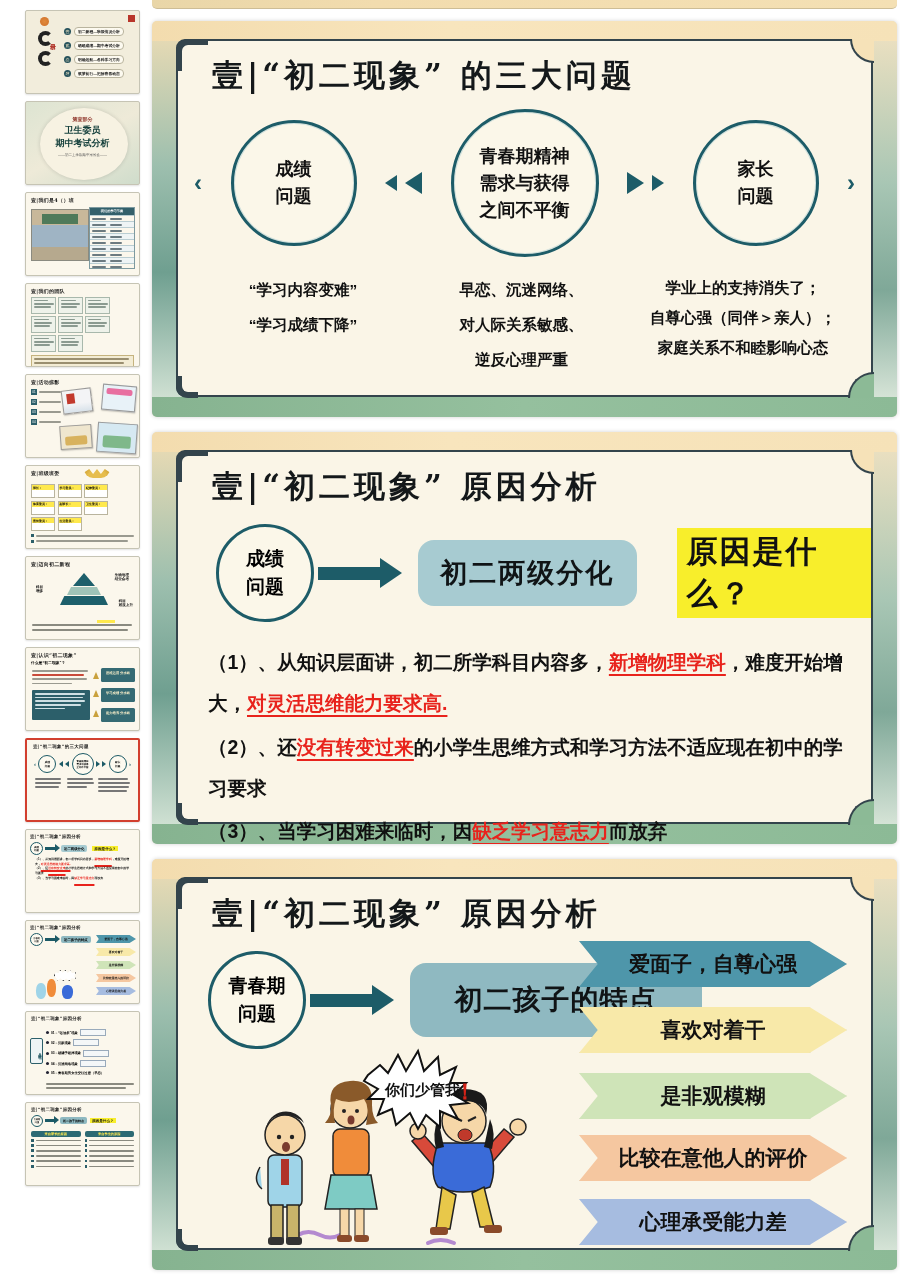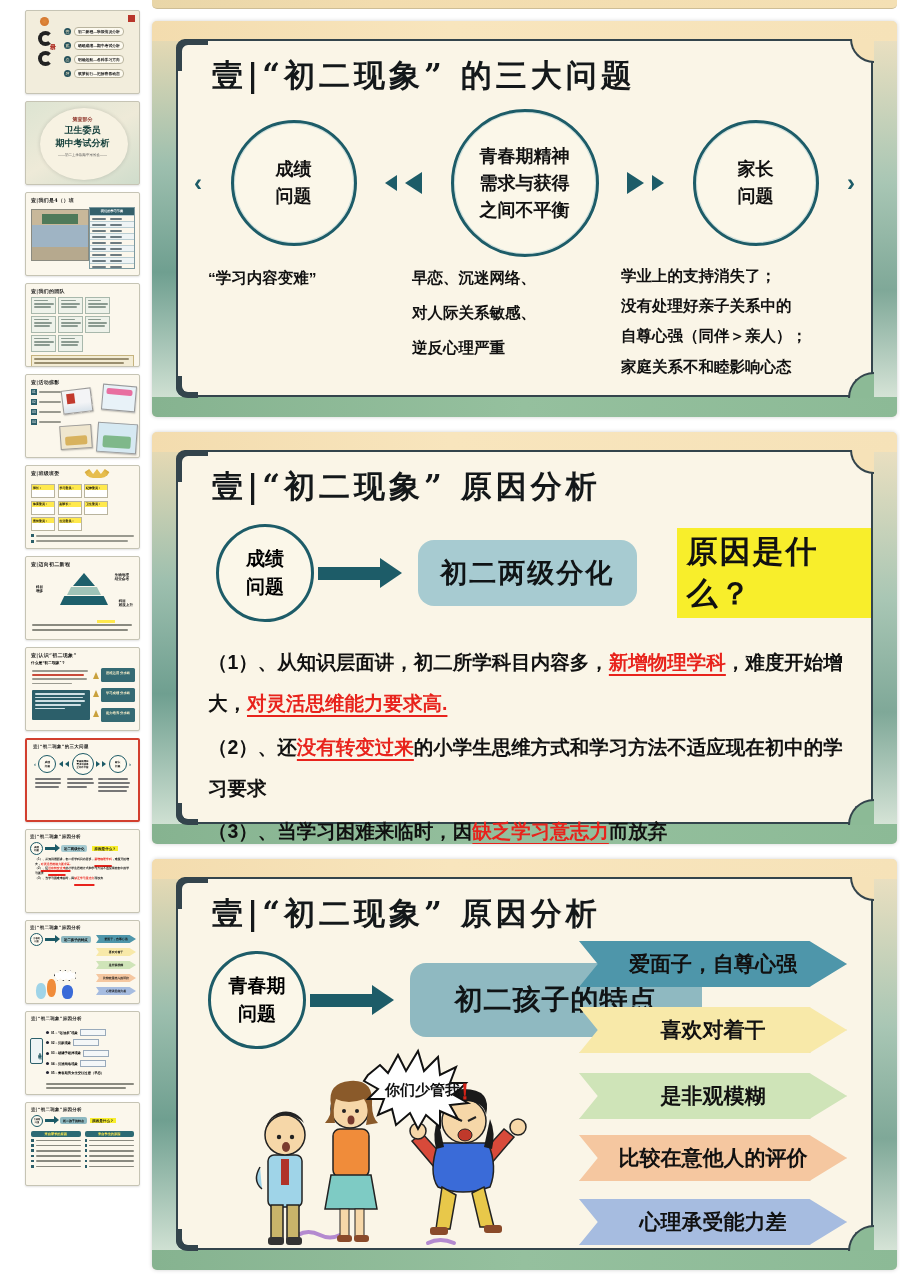--- a/index.html
+++ b/index.html
@@ -205,21 +205,21 @@
           align-items:center; justify-content:center; box-shadow:inset 0 0 0 1px #cfe0dd; }
   .circ.c1,.circ.c3 { width:126px; height:126px; }
   .circ.c2 { width:148px; height:148px; }
   .circ span { font-size:18px; font-weight:900; color:#111; line-height:1.5; }
   .tri { width:0; height:0; border-top:11px solid transparent; border-bottom:11px solid transparent; }
   .tri.small { border-top-width:8px; border-bottom-width:8px; }
   .tri.left { border-right:17px solid #1d5c68; } .tri.small.left { border-right-width:12px; }
   .tri.right { border-left:17px solid #1d5c68; } .tri.small.right { border-left-width:12px; }
   .tri-pair { display:flex; gap:8px; align-items:center; }
   .chev { color:#1d5c68; font-size:24px; font-weight:bold; line-height:1; }
-  .col-row { display:flex; margin-top:4px; padding:0 30px; gap:14px; }
+  .col-row { display:flex; margin-top:16px; padding:0 30px; gap:26px;text-align:center; }
   .col-row .col { font-size:15.5px; font-weight:800; color:#111; line-height:2.25; }
   .col-row .col.a { width:190px; } .col-row .col.b { width:195px; } .col-row .col.c { flex:1; line-height:1.95; }
 
   
   .flow-row { display:flex; align-items:center; margin-top:16px; padding-left:38px; }
   .circ-s { width:98px; height:98px; border:3px solid #1d5c68; border-radius:50%; background:#fbf7e9;
             display:flex; flex-direction:column; align-items:center; justify-content:center; flex-shrink:0;}
   .circ-s span { font-size:19px; font-weight:900; line-height:1.45; }
   .blk-arrow { width:62px; height:13px; background:#1d5c68; margin-left:4px; position:relative; flex-shrink:0;}
   .blk-arrow:after { content:''; position:absolute; right:-22px; top:-9px; width:0; height:0;
@@ -714,29 +714,29 @@
           </div>
           <div class="circ c3">
             <span>家长</span>
               <span>问题</span>
           </div>
           <span class="chev">›</span>
         </div>
         <div class="col-row">
           <div class="col a">
             <div>“学习内容变难”</div>
+            <div>“学习成绩下降”</div>
           </div>
           <div class="col b">
             <div>早恋、沉迷网络、</div>
             <div>对人际关系敏感、</div>
             <div>逆反心理严重</div>
           </div>
           <div class="col c">
             <div>学业上的支持消失了；</div>
-            <div>没有处理好亲子关系中的</div>
             <div>自尊心强（同伴＞亲人）；</div>
             <div>家庭关系不和睦影响心态</div>
           </div>
         </div>
       </div>
     </div>
 
     <div class="slide s2">
       <div class="band-top"></div>
       <div class="band-bot"></div>

